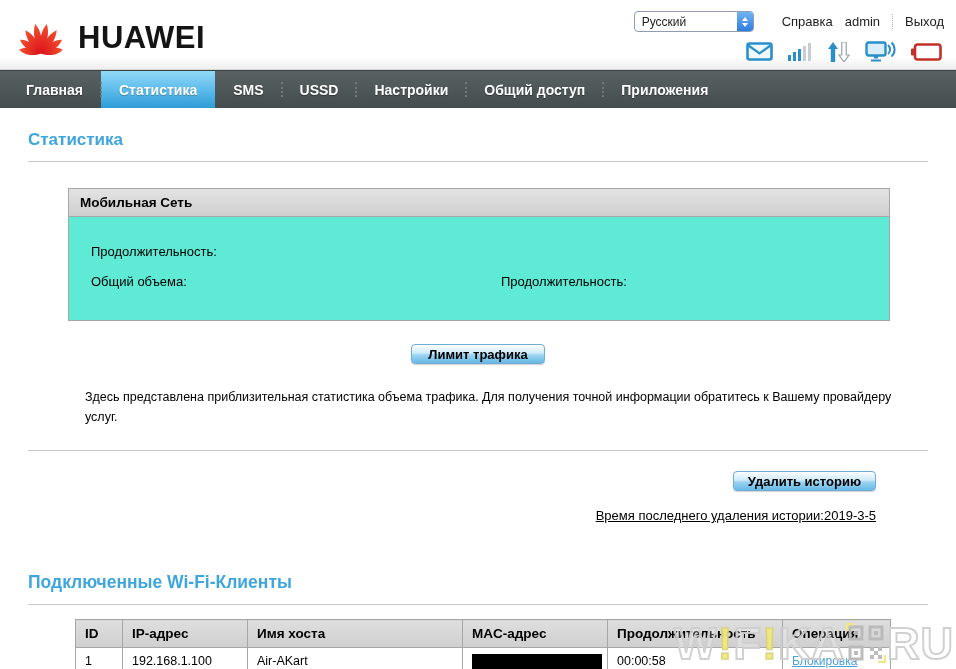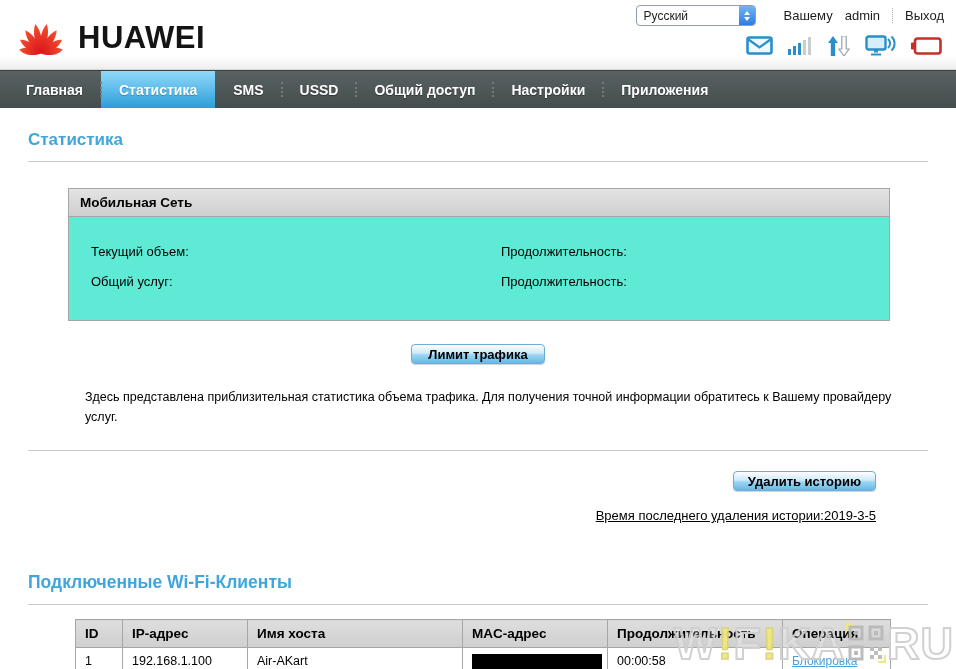--- a/index.html
+++ b/index.html
@@ -13,21 +13,21 @@
   
   .header {
     height:70px; display:flex; justify-content:space-between;
     background:linear-gradient(#ffffff 82%, #eeeeee 100%);
     padding:0 12px 0 14px;
     border-bottom:1px solid #d7d7d7;
   }
   .logo { display:flex; align-items:center; padding-top:6px; }
   .brand-text { font-size:31px; font-weight:bold; color:#141414; letter-spacing:0.5px; margin-left:10px; }
 
-  .header-right { display:flex; flex-direction:column; align-items:flex-end; padding-top:5px; }
+  .header-right { display:flex; flex-direction:column; align-items:flex-end; padding-top:11px; }
   .top-row { display:flex; align-items:center; font-size:13px; color:#1d1d1d; }
   .fake-select {
     width:120px; height:21px; border:1px solid #8f9cb4; border-radius:4px;
     background:#fff; display:flex; align-items:center; justify-content:space-between;
     font-size:12px; padding-left:7px; margin-right:16px; cursor:default;
   }
   .sel-btn {
     width:16px; height:19px; margin-right:0px; border-radius:0 3px 3px 0;
     background:linear-gradient(#71b3f3,#2f7de0);
     display:flex; flex-direction:column; align-items:center; justify-content:center; gap:2px;
@@ -170,21 +170,21 @@
 
   <div class="header-right">
     <div class="top-row">
       <div class="fake-select">
         <span>Русский</span>
         <span class="sel-btn">
           <span class="tri-up"></span>
             <span class="tri-down"></span>
         </span>
       </div>
-      <span class="hlink">Вашему</span>
+      <span class="hlink">Справка</span>
       <span class="hlink">admin</span>
       <span class="hlink divided">Выход</span>
     </div>
     <div class="icons-row">
       <span>
         <svg width="27" height="19" viewBox="0 0 27 19">
           <rect x="1.5" y="1.5" width="24" height="16" rx="2" fill="#eef8fe" stroke="#2a8fc9" stroke-width="2.6"></rect>
           <path d="M2.5 3.5 L13.5 11.5 L24.5 3.5" fill="none" stroke="#2a8fc9" stroke-width="2.2"></path>
         </svg>
       </span>
@@ -221,46 +221,42 @@
     </div>
   </div>
 </div>
 
 <div class="nav">
   <ul>
     <li>Главная</li>
     <li class="active">Статистика</li>
     <li>SMS</li>
     <li>USSD</li>
+    <li>Настройки</li>
     <li>Общий доступ</li>
-    <li>Настройки</li>
     <li>Приложения</li>
   </ul>
 </div>
 
 <div class="main">
   <div class="page-title">Статистика</div>
   <hr class="rule">
 
   <div class="panel">
     <div class="panel-header">Мобильная Сеть</div>
     <div class="panel-body">
       <div class="field-row">
-        <div class="field">
-          <span class="lbl">Текущий объем:</span>
-          <span class="val"></span>
-        </div>
         <div class="field">
           <span class="lbl">Продолжительность:</span>
           <span class="val"></span>
         </div>
       </div>
       <div class="field-row" style="margin-bottom:0;">
         <div class="field">
-          <span class="lbl">Общий услуг:</span>
+          <span class="lbl">Общий объема:</span>
           <span class="val"></span>
         </div>
         <div class="field">
           <span class="lbl">Продолжительность:</span>
           <span class="val"></span>
         </div>
       </div>
     </div>
   </div>
 

